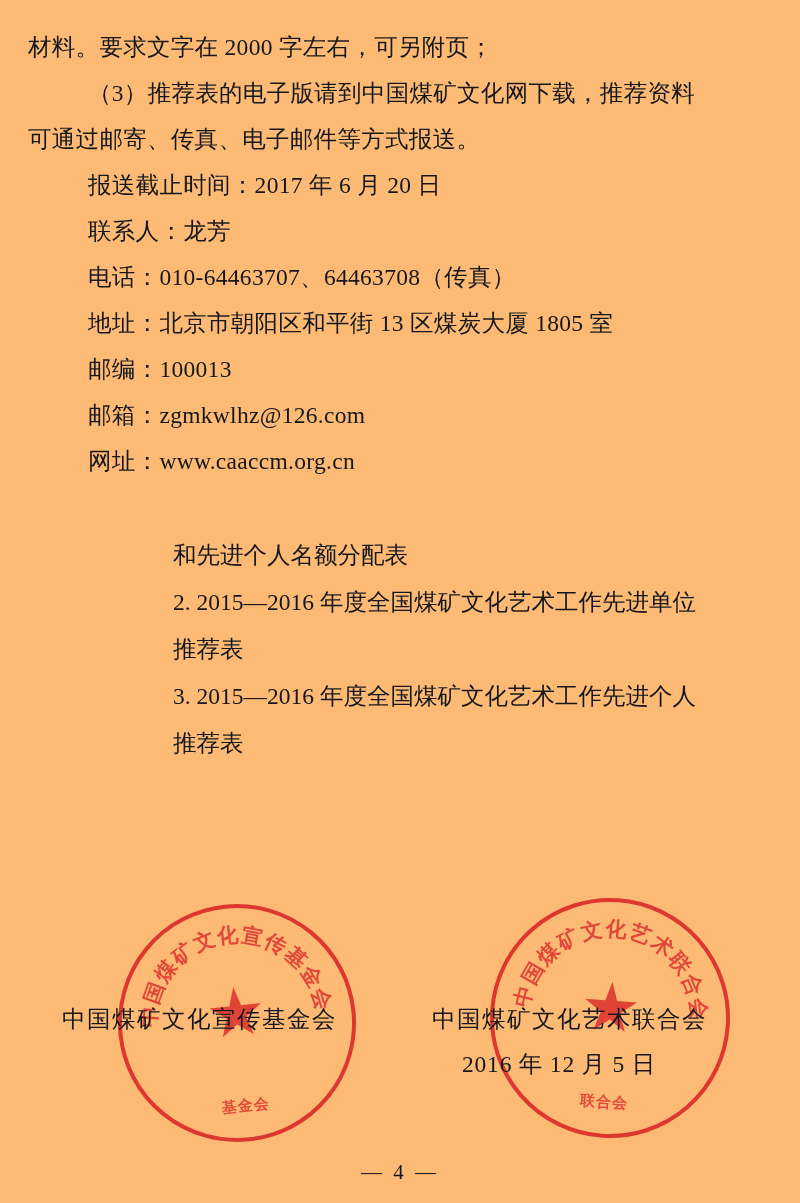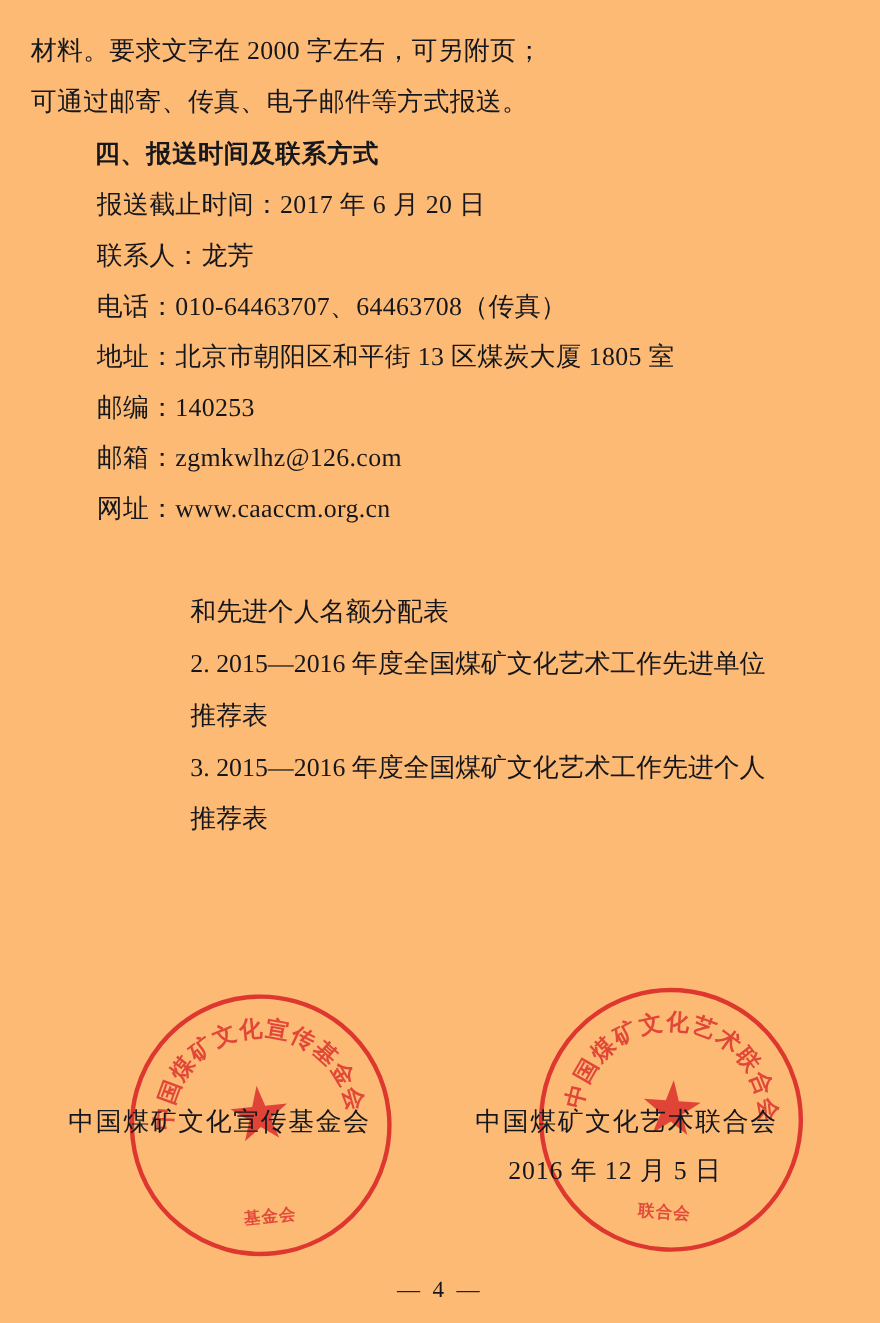--- a/index.html
+++ b/index.html
@@ -153,29 +153,29 @@
   }
 </style>
 </head>
 <body>
 
 <div class="page">
 
   <div class="content">
 
     <div class="line indent-1">材料。要求文字在 2000 字左右，可另附页；</div>
+    <div class="line indent-2">（3）推荐表的电子版请到中国煤矿文化网下载，推荐资料</div>
     <div class="line indent-1">可通过邮寄、传真、电子邮件等方式报送。</div>
 
-    <div class="heading">四、报送时间及联系方式</div>
 
     <div class="line indent-2">报送截止时间：2017 年 6 月 20 日</div>
     <div class="line indent-2">联系人：龙芳</div>
     <div class="line indent-2">电话：010-64463707、64463708（传真）</div>
     <div class="line indent-2">地址：北京市朝阳区和平街 13 区煤炭大厦 1805 室</div>
-    <div class="line indent-2">邮编：140253</div>
+    <div class="line indent-2">邮编：100013</div>
     <div class="line indent-2">邮箱：zgmkwlhz@126.com</div>
     <div class="line indent-2">网址：www.caaccm.org.cn</div>
 
     <div class="gap-med"></div>
 
     <div class="attach-block">
       <div class="attach-cont">和先进个人名额分配表</div>
       <div class="attach-cont">2. 2015—2016 年度全国煤矿文化艺术工作先进单位</div>
       <div class="attach-cont">推荐表</div>
       <div class="attach-cont">3. 2015—2016 年度全国煤矿文化艺术工作先进个人</div>

